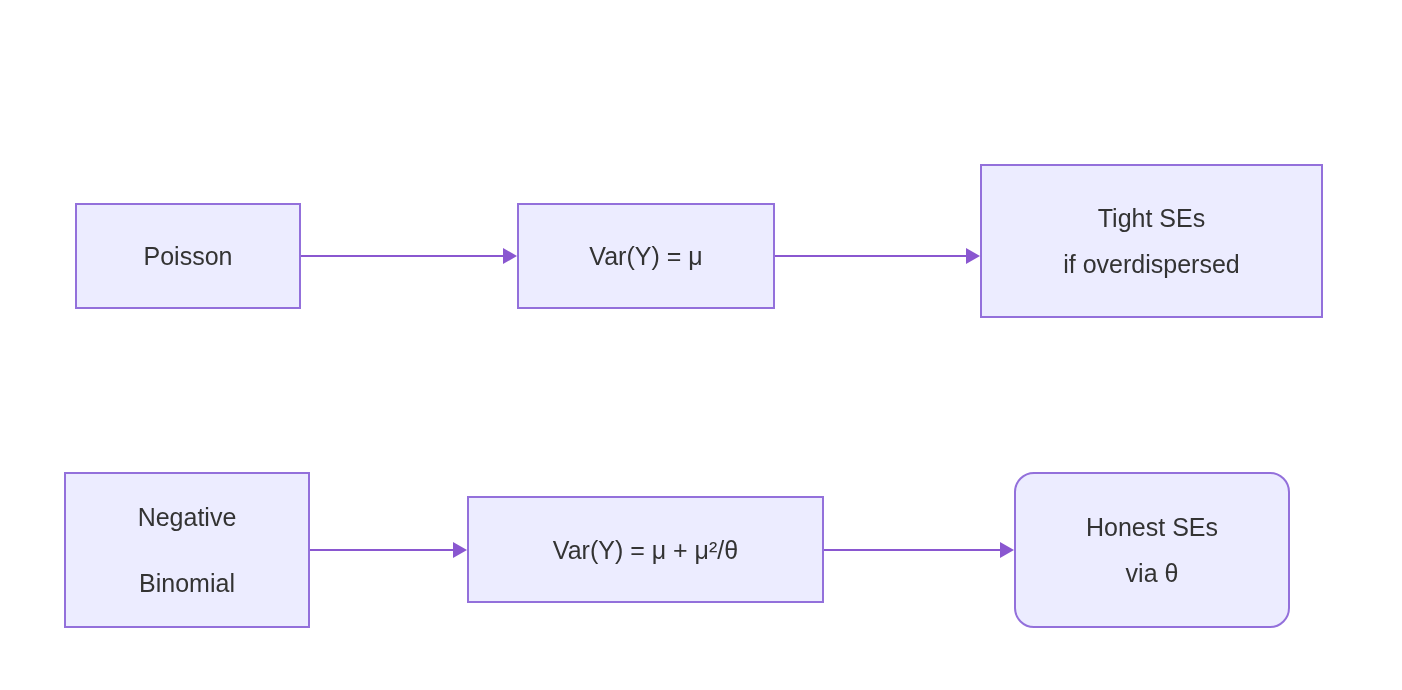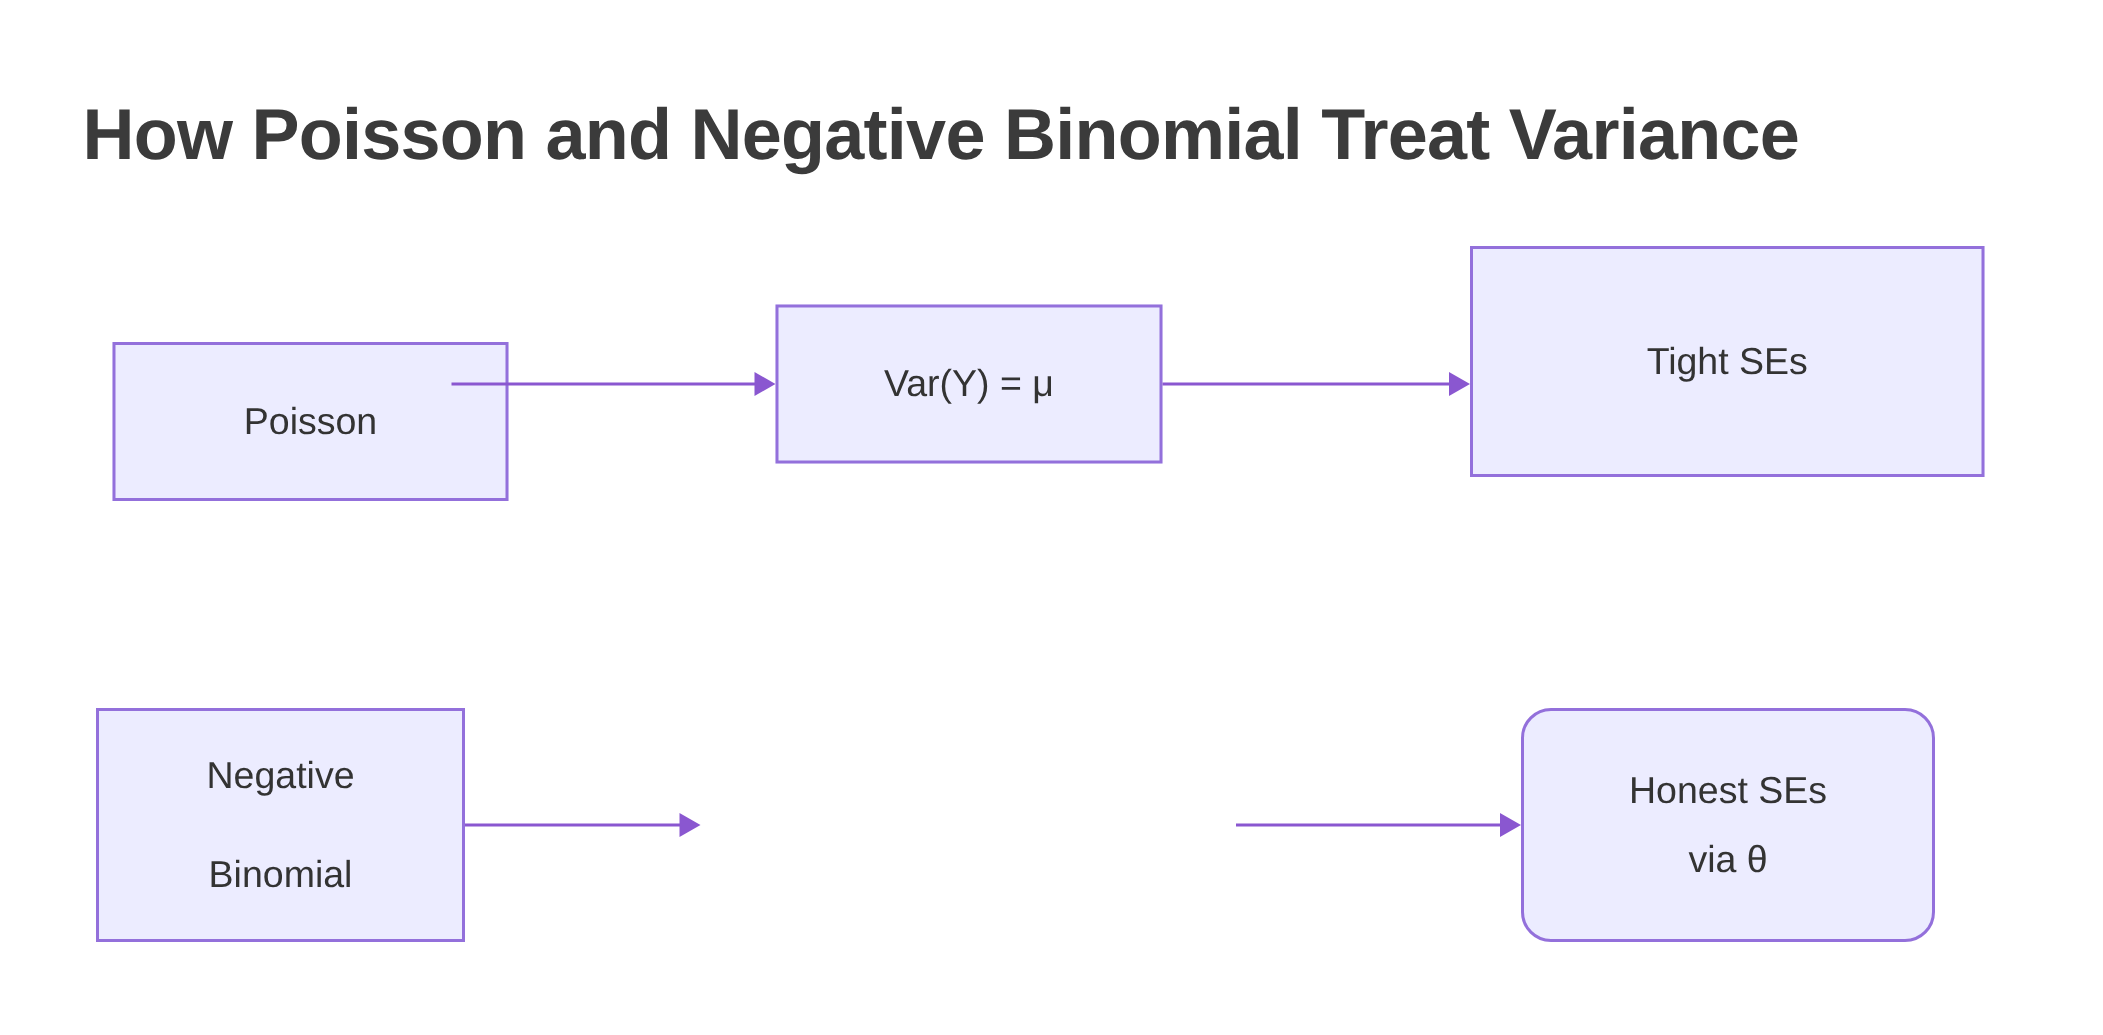--- a/index.html
+++ b/index.html
@@ -34,21 +34,21 @@
     display: flex;
     flex-direction: column;
     justify-content: center;
     align-items: center;
     text-align: center;
     color: #333333;
     font-size: 25px;
     line-height: 46px;
   }
   
-  .n-poisson        { left: 75px;   top: 203px; width: 264px; height: 106px; margin-top: 25px; }
+  .n-poisson        { left: 75px;   top: 203px; width: 226px; height: 106px; }
   .n-poisson-var    { left: 517px;  top: 203px; width: 258px; height: 106px; text-align: right; }
   .n-poisson-result { left: 980px;  top: 164px; width: 343px; height: 154px; }
   
   .n-negbin         { left: 64px;   top: 472px; width: 246px; height: 156px; gap: 20px; }
   .n-negbin-var     { left: 467px;  top: 496px; width: 357px; height: 107px; }
   .n-negbin-result  { left: 1014px; top: 472px; width: 276px; height: 156px; border-radius: 20px; }
 
   .arrow {
     position: absolute;
     height: 16px;
@@ -74,21 +74,20 @@
   .a1 { left: 301px; top: 248px; width: 216px; }
   .a2 { left: 775px; top: 248px; width: 205px; }
   .a3 { left: 310px; top: 542px; width: 157px; }
   .a4 { left: 824px; top: 542px; width: 190px; }
 </style>
 </head>
 <body>
 
 <div class="stage">
 
-  <h1 class="page-title">How Poisson and Negative Binomial Treat Variance</h1>
 
   <div class="node n-poisson">
     <span>Poisson</span>
   </div>
 
   <div class="arrow a1">
     <div class="arrow-line"></div>
     <div class="arrow-head"></div>
   </div>
 
@@ -96,32 +95,36 @@
     <span>Var(Y) = μ</span>
   </div>
 
   <div class="arrow a2">
     <div class="arrow-line"></div>
     <div class="arrow-head"></div>
   </div>
 
   <div class="node n-poisson-result">
     <span>Tight SEs</span>
+    <span>if overdispersed</span>
   </div>
 
   <div class="node n-negbin">
     <span>Negative</span>
     <span>Binomial</span>
   </div>
 
   <div class="arrow a3">
     <div class="arrow-line"></div>
     <div class="arrow-head"></div>
   </div>
 
+  <div class="node n-negbin-var">
+    <span>Var(Y) = μ + μ²/θ</span>
+  </div>
 
   <div class="arrow a4">
     <div class="arrow-line"></div>
     <div class="arrow-head"></div>
   </div>
 
   <div class="node n-negbin-result">
     <span>Honest SEs</span>
     <span>via θ</span>
   </div>

